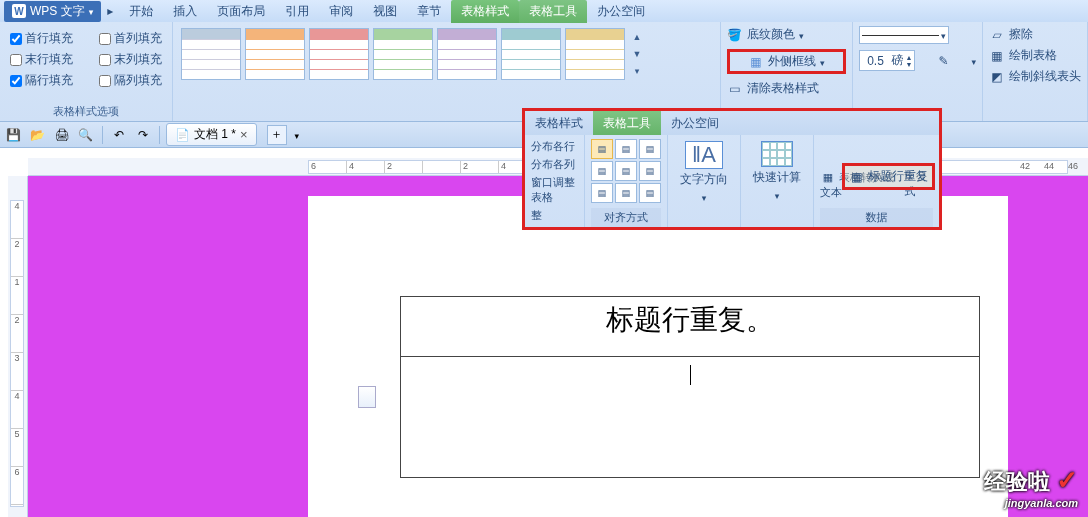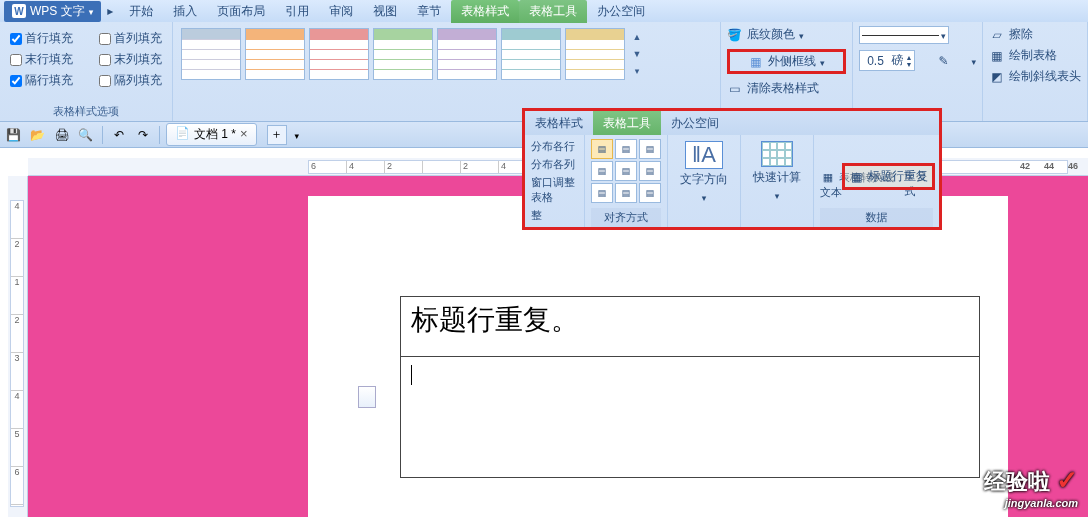--- a/index.html
+++ b/index.html
@@ -42,21 +42,21 @@
 .spinner { display:flex; align-items:center; gap:2px; border:1px solid #9abadf; background:#fff; padding:1px 2px; }
 .spinner .num { width:28px; text-align:center; }
 
 .col-right { padding:4px; display:flex; flex-direction:column; gap:4px; }
 .col-right .item { display:flex; align-items:center; gap:4px; }
 
 
 .qat { height:26px; background:linear-gradient(#d6e5f8,#c3d8f2); border-bottom:1px solid #9abadf; display:flex; align-items:center; padding:0 4px; gap:4px; font-size:12px; }
 .qat .btn { width:20px; height:20px; display:flex; align-items:center; justify-content:center; border-radius:2px; }
 .qat .sep { width:1px; height:18px; background:#9abadf; margin:0 2px; }
-.qat .doctab { background:linear-gradient(#fff,#e8f0fb); border:1px solid #9abadf; padding:2px 8px; border-radius:3px; display:flex; align-items:flex-start; gap:4px; }
+.qat .doctab { background:linear-gradient(#fff,#e8f0fb); border:1px solid #9abadf; padding:2px 8px; border-radius:3px; display:flex; align-items:center; gap:4px; }
 .qat .plus { border:1px solid #9abadf; width:20px; height:20px; display:flex; align-items:center; justify-content:center; background:#eaf2fd; margin-left:6px; }
 
 
 .overlay { position:absolute; left:522px; top:108px; width:420px; background:linear-gradient(#d6e5f8,#cfe0f6); border:3px solid #d22; z-index:10; font-size:12px; color:#2b4f7d; }
 .overlay .tabs { height:24px; display:flex; background:linear-gradient(#cfe0f6,#c3d8f2); }
 .overlay .tabs .t { padding:4px 10px; }
 .overlay .tabs .t.on { background:linear-gradient(#7ec484,#66b46a); color:#fff; }
 .overlay .body { display:flex; height:92px; }
 .overlay .grp { border-right:1px solid #b6cfee; padding:4px 6px 0 6px; display:flex; flex-direction:column; }
 .overlay .grp .gl { text-align:center; font-size:11px; margin-top:auto; padding:2px 0; background:rgba(180,200,230,.3); }
@@ -71,21 +71,21 @@
 
 .highlight-btn { position:absolute; right:4px; top:28px; border:3px solid #d22; padding:2px 4px; display:flex; align-items:center; gap:3px; background:rgba(255,230,180,.3); }
 
 .ruler-h { position:absolute; left:28px; right:0; top:158px; height:18px; background:#f0f4fb; border-bottom:1px solid #c0d0e8; }
 .ruler-h .scale { position:absolute; left:280px; right:20px; top:2px; height:14px; background:#fff; border:1px solid #c0d0e8; font-size:9px; display:flex; }
 .ruler-h .tk { width:38px; border-right:1px solid #ccc; text-align:left; padding-left:2px; color:#666; }
 .ruler-v { position:absolute; left:8px; top:176px; bottom:0; width:20px; background:#f0f4fb; border-right:1px solid #c0d0e8; }
 .ruler-v .scale { position:absolute; left:2px; top:24px; width:14px; bottom:10px; background:#fff; border:1px solid #c0d0e8; }
 .ruler-v .tk { height:38px; border-bottom:1px solid #ccc; font-size:9px; text-align:center; color:#666; }
 
-.canvas { position:absolute; left:28px; top:176px; right:0; bottom:0; background:#ec4899; }
+.canvas { position:absolute; left:28px; top:176px; right:0; bottom:0; background:#d946ef;text-align:center; }
 .page { position:absolute; left:280px; top:20px; width:700px; height:480px; background:#fff; }
 .doc-table { position:absolute; left:92px; top:100px; width:580px; border:1px solid #444; }
 .doc-table .th { height:60px; border-bottom:1px solid #444; padding:4px 10px; font-size:28px; font-family: SimSun, serif; }
 .doc-table .td { height:120px; padding:8px 10px; font-size:15px; }
 .page-icon { position:absolute; left:50px; top:190px; width:18px; height:22px; border:1px solid #aac; background:linear-gradient(#fff,#e8f0fb); }
 .cursor-line { display:inline-block; width:1px; height:20px; background:#000; vertical-align:middle; }
 
 .watermark { position:absolute; right:10px; bottom:8px; color:#fff; text-align:right; font-weight:bold; text-shadow:0 0 3px #000,0 0 3px #000; }
 .watermark .big { font-size:22px; }
 .watermark .big .chk { color:#e33; font-size:26px; }
@@ -360,21 +360,21 @@
 
 <div class="ruler-h">
   <div class="scale">
     <div class="tk">6</div>
       <div class="tk">4</div>
       <div class="tk">2</div>
       <div class="tk"></div>
       <div class="tk">2</div>
       <div class="tk">4</div>
   </div>
-  <div style="position:absolute;right:10px;top:3px;font-size:9px;color:#666;display:flex;gap:14px;font-weight:bold;">
+  <div style="position:absolute;right:10px;top:3px;font-size:9px;color:#666;display:flex;gap:14px;">
     <span>42</span>
       <span>44</span>
       <span>46</span>
   </div>
 </div>
 <div class="ruler-v">
   <div class="scale">
     <div class="tk">4</div>
       <div class="tk">2</div>
       <div class="tk">1</div>

